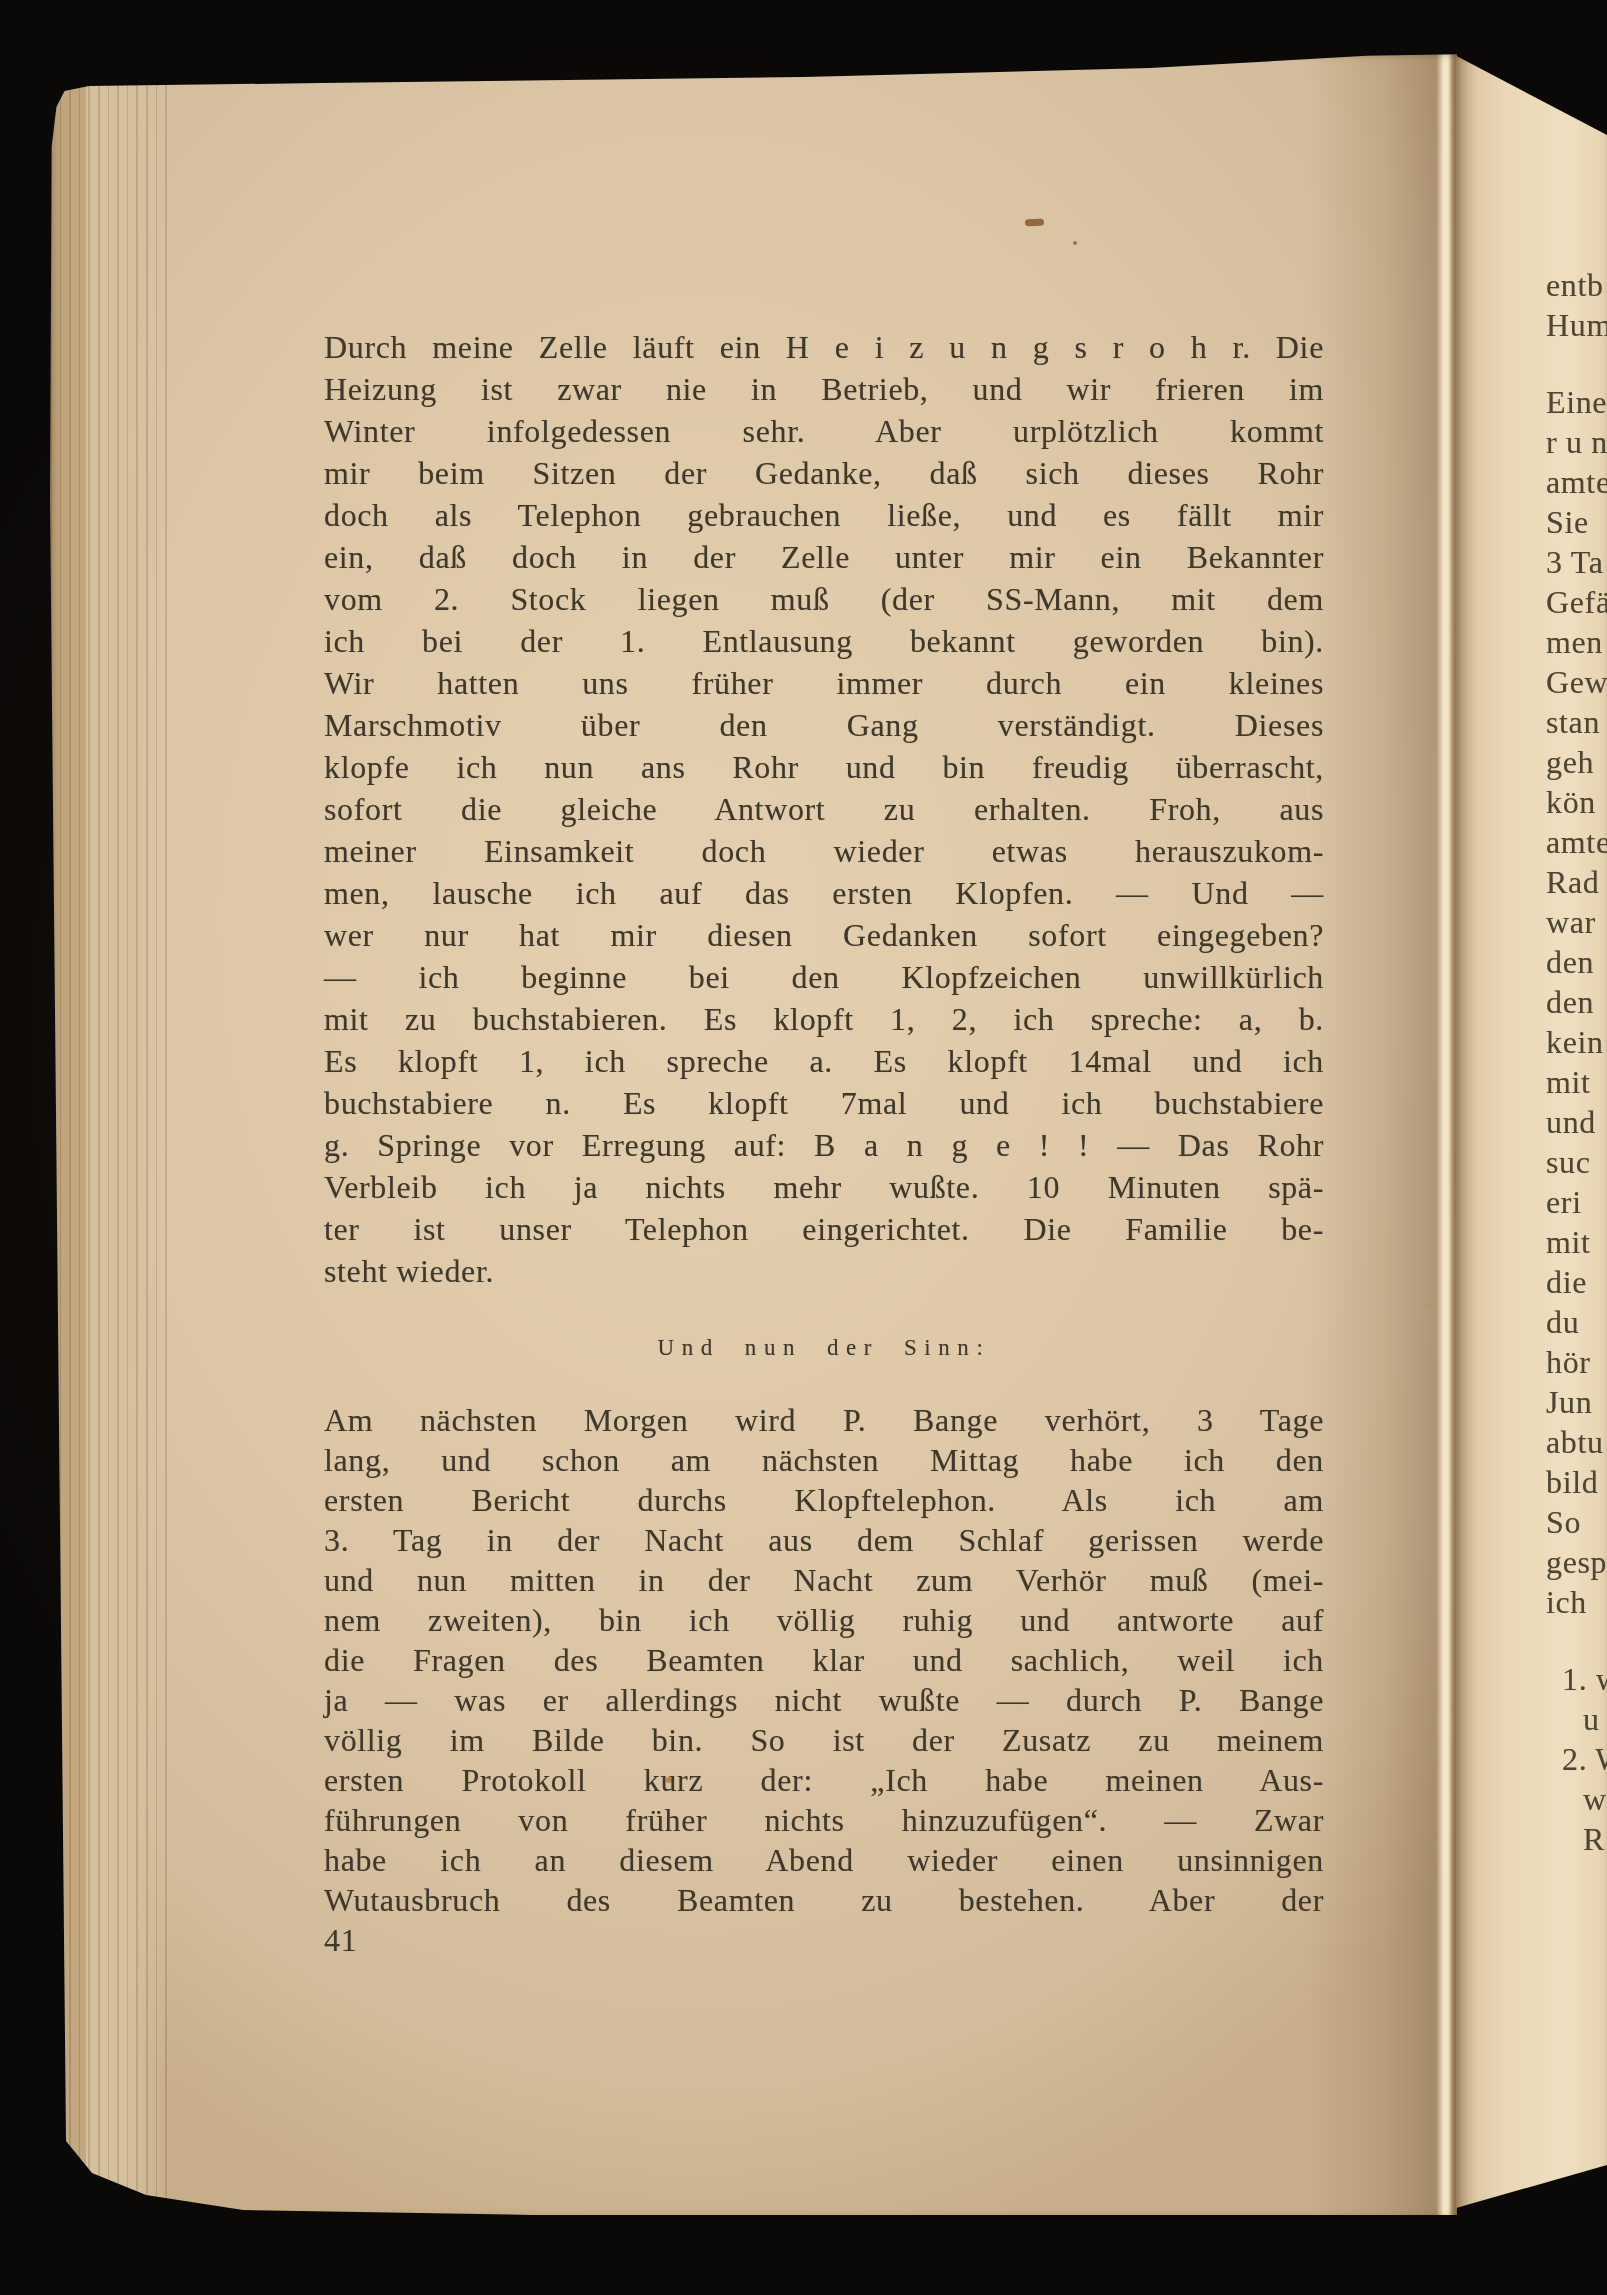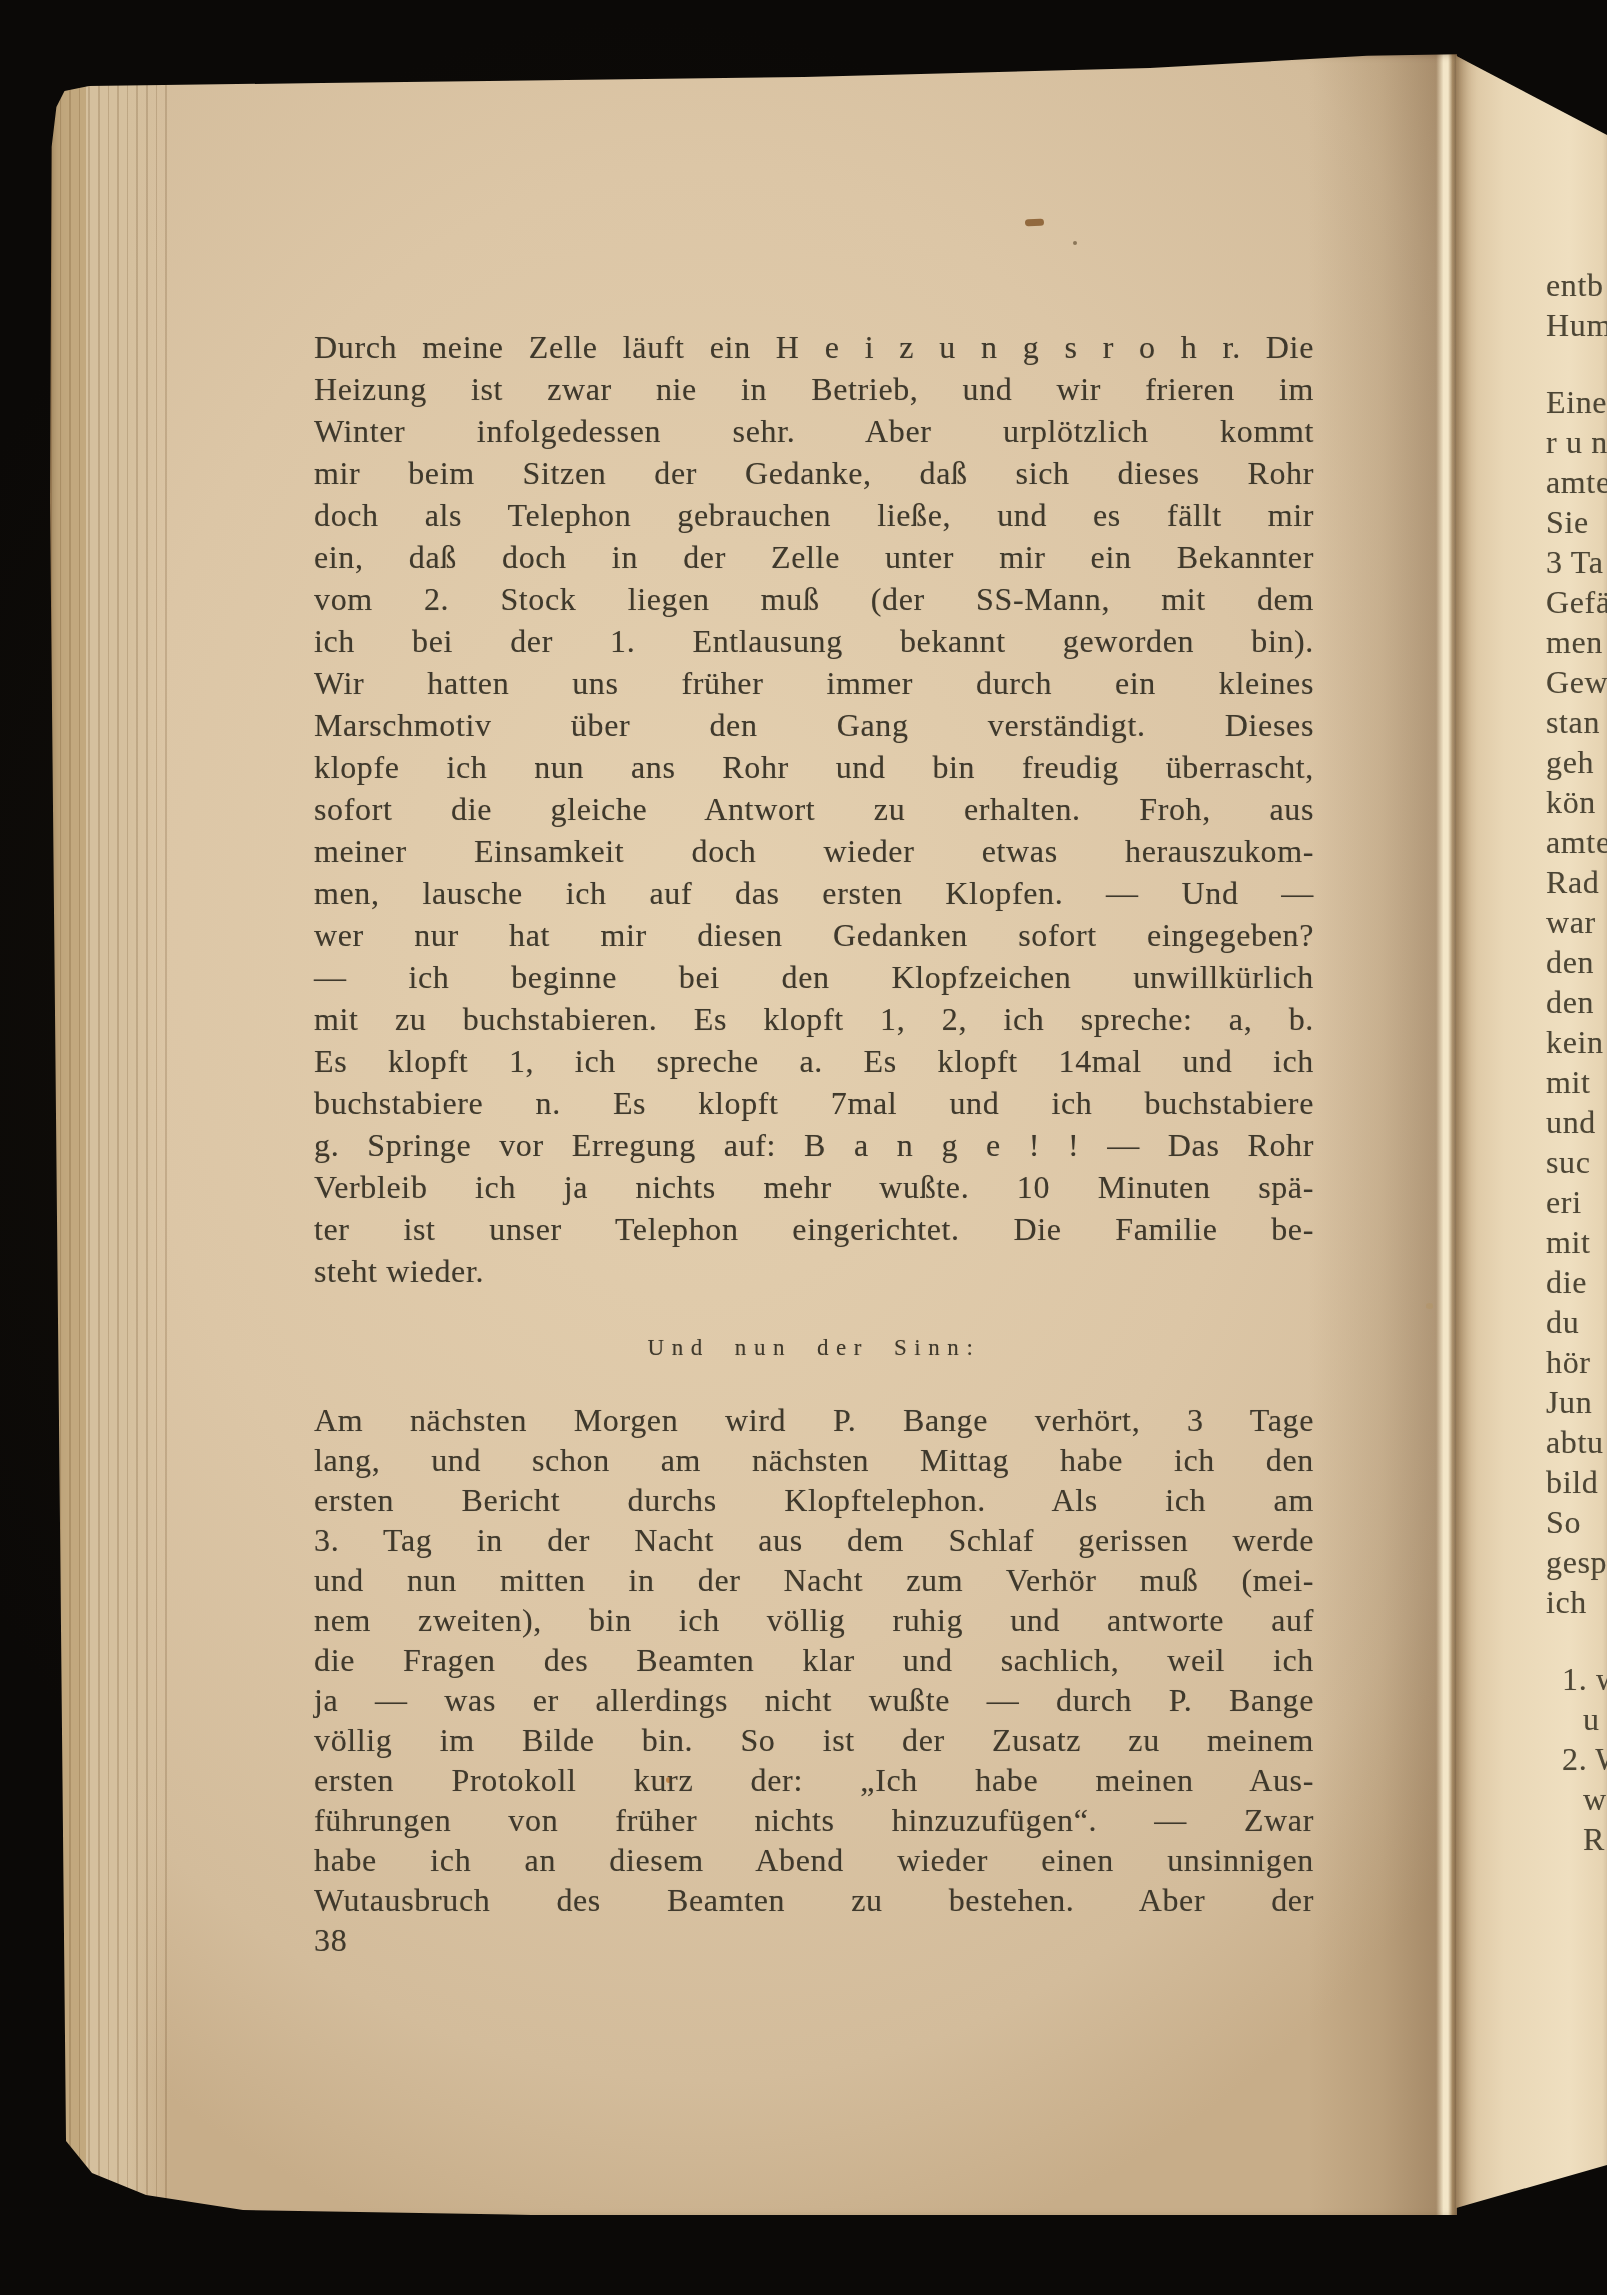--- a/index.html
+++ b/index.html
@@ -57,21 +57,21 @@
       rgba(120,90,50,.45) 97%,
       rgba(80,55,30,.55) 100%);
   }
   .page-vignette{position:absolute;inset:0;
     box-shadow:inset 0 6.4px 8px -4.8px rgba(70,40,15,.55),
                inset 0 -7.2px 9.6px -5.6px rgba(90,60,30,.5),
                inset 9.6px 0 16px -9.6px rgba(90,60,30,.45);}
 
   
   .textblock{
-    position:absolute;left:264px;top:275px;width:1000px;
+    position:absolute;left:274px;top:275px;width:1000px;
     color:var(--ink);
     font-size:32px;
     letter-spacing:.02em;
     text-shadow:0 0 0.8px rgba(63,57,44,.35);
   }
   .para .jline{
     height:42px;line-height:42px;
     text-align:justify;text-align-last:justify;
     white-space:nowrap;overflow:visible;
   }
@@ -168,21 +168,21 @@
           <div class="jline">und nun mitten in der Nacht zum Verhör muß (mei-</div>
           <div class="jline">nem zweiten), bin ich völlig ruhig und antworte auf</div>
           <div class="jline">die Fragen des Beamten klar und sachlich, weil ich</div>
           <div class="jline">ja — was er allerdings nicht wußte — durch P. Bange</div>
           <div class="jline">völlig im Bilde bin.  So ist der Zusatz zu meinem</div>
           <div class="jline">ersten Protokoll kurz der: „Ich habe meinen Aus-</div>
           <div class="jline">führungen von früher nichts hinzuzufügen“. — Zwar</div>
           <div class="jline">habe ich an diesem Abend wieder einen unsinnigen</div>
           <div class="jline">Wutausbruch des Beamten zu bestehen.  Aber der</div>
         </div>
-      <div class="pgnum">38</div>
+      <div class="pgnum">41</div>
     </div>
   </div>
 
   <div class="page-right">
     <div class="inner-shadow"></div>
     <div class="fragments">
         <div class="fline">entb</div>
         <div class="fline">Hum</div>
         <div class="fline gap">Eine</div>
         <div class="fline">r u n</div>

